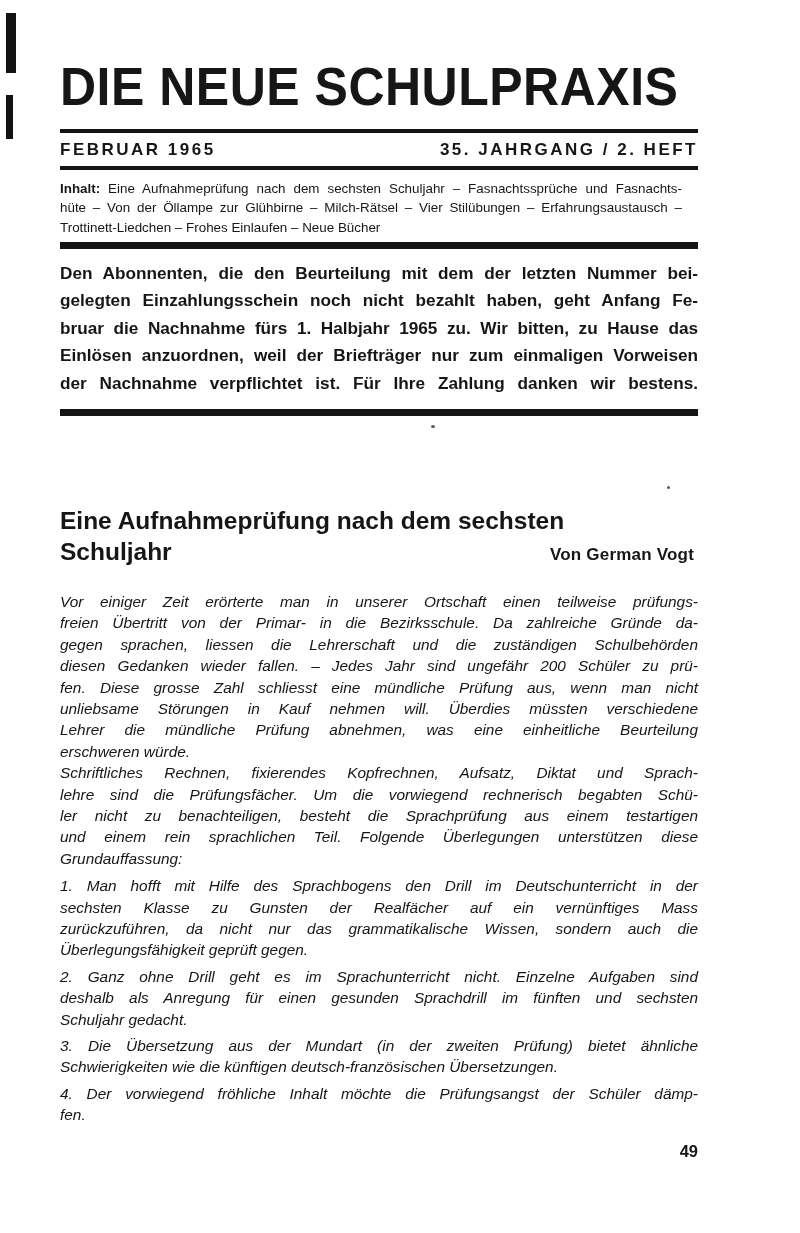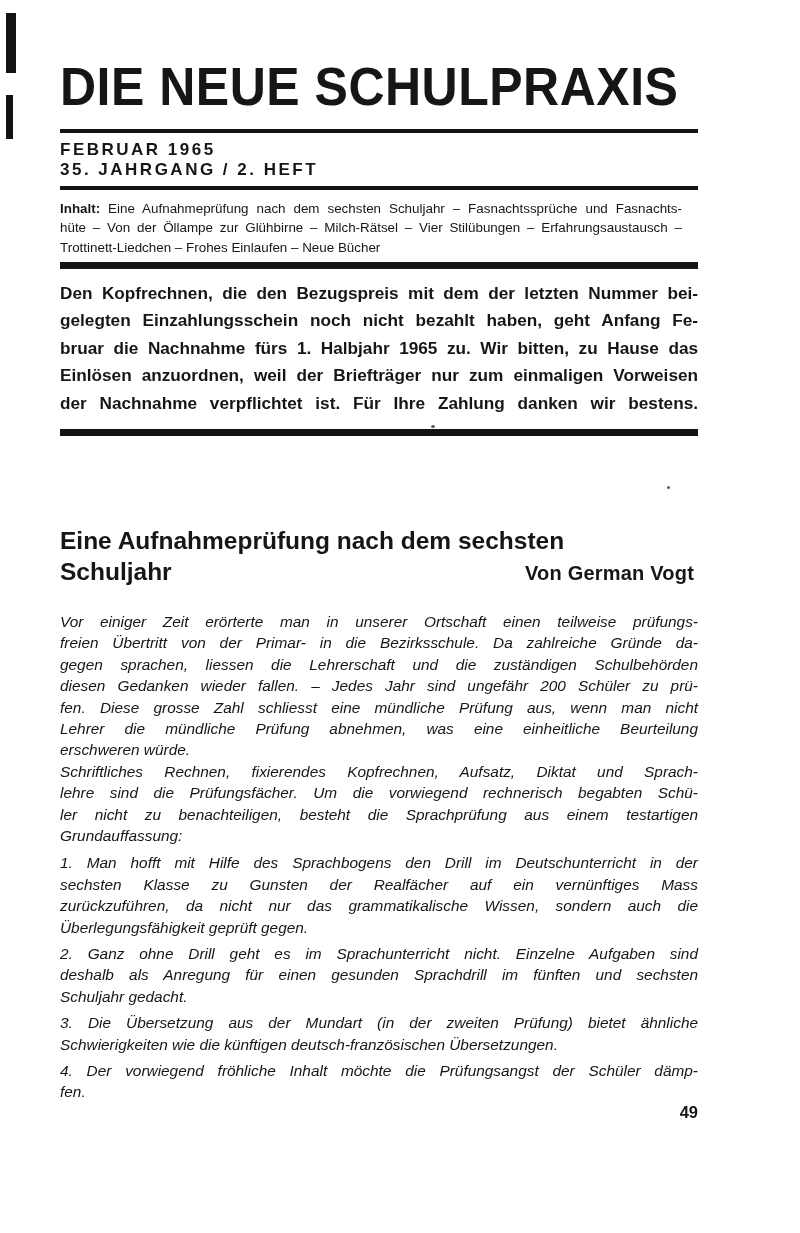--- a/index.html
+++ b/index.html
@@ -28,42 +28,42 @@
     transform:scaleY(1.07); transform-origin:left bottom;
   }
   .rule { background:#141414; }
   .rule.thin  { height:4px; }
   .rule.thick { height:7px; }
   .rule.r1 { margin-top:14px; }
 
   .dateline {
     display:flex; justify-content:space-between; align-items:baseline;
     font-size:17px; font-weight:bold; letter-spacing:2.5px;
-    padding:7px 0 6px 0; white-space:nowrap;flex-direction:column;
+    padding:7px 0 6px 0; white-space:nowrap;
   }
 
   .toc { margin:9px 16px 5px 0; font-size:13.4px; line-height:19.3px; }
   .toc-label { font-weight:bold; }
 
   .notice { margin:11px 0 12px 0; font-size:17.2px; font-weight:bold; line-height:27.4px; }
 
   .article-head { margin-top:89px; }
   .art-title { font-size:24.5px; line-height:31px; font-weight:bold; margin:0; }
   .h2row { display:flex; justify-content:space-between; align-items:baseline; }
-  .byline { font-size:20px; font-weight:bold; letter-spacing:0.2px; padding-right:4px; white-space:nowrap; }
+  .byline { font-size:17px; font-weight:bold; letter-spacing:0.2px; padding-right:4px; white-space:nowrap; }
 
   .body-text { margin-top:24px; font-size:15.4px; line-height:21.4px; }
   .para { margin:0;font-style:italic; }
   .para.item { margin-top:5px; }
   .para.item-first { margin-top:6px; }
 
   .ln { text-align:justify; text-align-last:justify; }
   .ln.last { text-align:justify; text-align-last:left; }
 
-  .pageno { text-align:right; font-weight:bold; font-size:16.5px; margin-top:0; }
+  .pageno { text-align:right; font-weight:bold; font-size:16.5px; margin-top:16px; }
 </style>
 </head>
 <body>
 
 <div class="page">
 
   <div class="scan-bar b1"></div>
   <div class="scan-bar b2"></div>
   <div class="speck s1"></div>
   <div class="speck s2"></div>
@@ -84,21 +84,21 @@
     <div class="toc">
       <div class="ln"><span class="toc-label">Inhalt:</span>
         <span>Eine Aufnahmeprüfung nach dem sechsten Schuljahr – Fasnachtssprüche und Fasnachts-</span></div>
       <div class="ln">hüte – Von der Öllampe zur Glühbirne – Milch-Rätsel – Vier Stilübungen – Erfahrungsaustausch –</div>
       <div class="ln last">Trottinett-Liedchen – Frohes Einlaufen – Neue Bücher</div>
     </div>
 
     <div class="rule thick"></div>
 
     <div class="notice">
-      <div class="ln">Den Kopfrechnen, die den Bezugspreis mit dem der letzten Nummer bei-</div>
+      <div class="ln">Den Abonnenten, die den Beurteilung mit dem der letzten Nummer bei-</div>
       <div class="ln">gelegten Einzahlungsschein noch nicht bezahlt haben, geht Anfang Fe-</div>
       <div class="ln">bruar die Nachnahme fürs 1. Halbjahr 1965 zu. Wir bitten, zu Hause das</div>
       <div class="ln">Einlösen anzuordnen, weil der Briefträger nur zum einmaligen Vorweisen</div>
       <div class="ln">der Nachnahme verpflichtet ist. Für Ihre Zahlung danken wir bestens.</div>
     </div>
 
     <div class="rule thick"></div>
 
     <div class="article-head">
       <h2 class="art-title">Eine Aufnahmeprüfung nach dem sechsten</h2>
@@ -109,28 +109,30 @@
     </div>
 
     <div class="body-text">
 
       <div class="para">
         <div class="ln">Vor einiger Zeit erörterte man in unserer Ortschaft einen teilweise prüfungs-</div>
         <div class="ln">freien Übertritt von der Primar- in die Bezirksschule. Da zahlreiche Gründe da-</div>
         <div class="ln">gegen sprachen, liessen die Lehrerschaft und die zuständigen Schulbehörden</div>
         <div class="ln">diesen Gedanken wieder fallen. – Jedes Jahr sind ungefähr 200 Schüler zu prü-</div>
         <div class="ln">fen. Diese grosse Zahl schliesst eine mündliche Prüfung aus, wenn man nicht</div>
+        <div class="ln">unliebsame Störungen in Kauf nehmen will. Überdies müssten verschiedene</div>
         <div class="ln">Lehrer die mündliche Prüfung abnehmen, was eine einheitliche Beurteilung</div>
         <div class="ln last">erschweren würde.</div>
       </div>
 
       <div class="para">
         <div class="ln">Schriftliches Rechnen, fixierendes Kopfrechnen, Aufsatz, Diktat und Sprach-</div>
         <div class="ln">lehre sind die Prüfungsfächer. Um die vorwiegend rechnerisch begabten Schü-</div>
         <div class="ln">ler nicht zu benachteiligen, besteht die Sprachprüfung aus einem testartigen</div>
+        <div class="ln">und einem rein sprachlichen Teil. Folgende Überlegungen unterstützen diese</div>
         <div class="ln last">Grundauffassung:</div>
       </div>
 
       <div class="para item item-first">
         <div class="ln">1. Man hofft mit Hilfe des Sprachbogens den Drill im Deutschunterricht in der</div>
         <div class="ln">sechsten Klasse zu Gunsten der Realfächer auf ein vernünftiges Mass</div>
         <div class="ln">zurückzuführen, da nicht nur das grammatikalische Wissen, sondern auch die</div>
         <div class="ln last">Überlegungsfähigkeit geprüft gegen.</div>
       </div>
 

